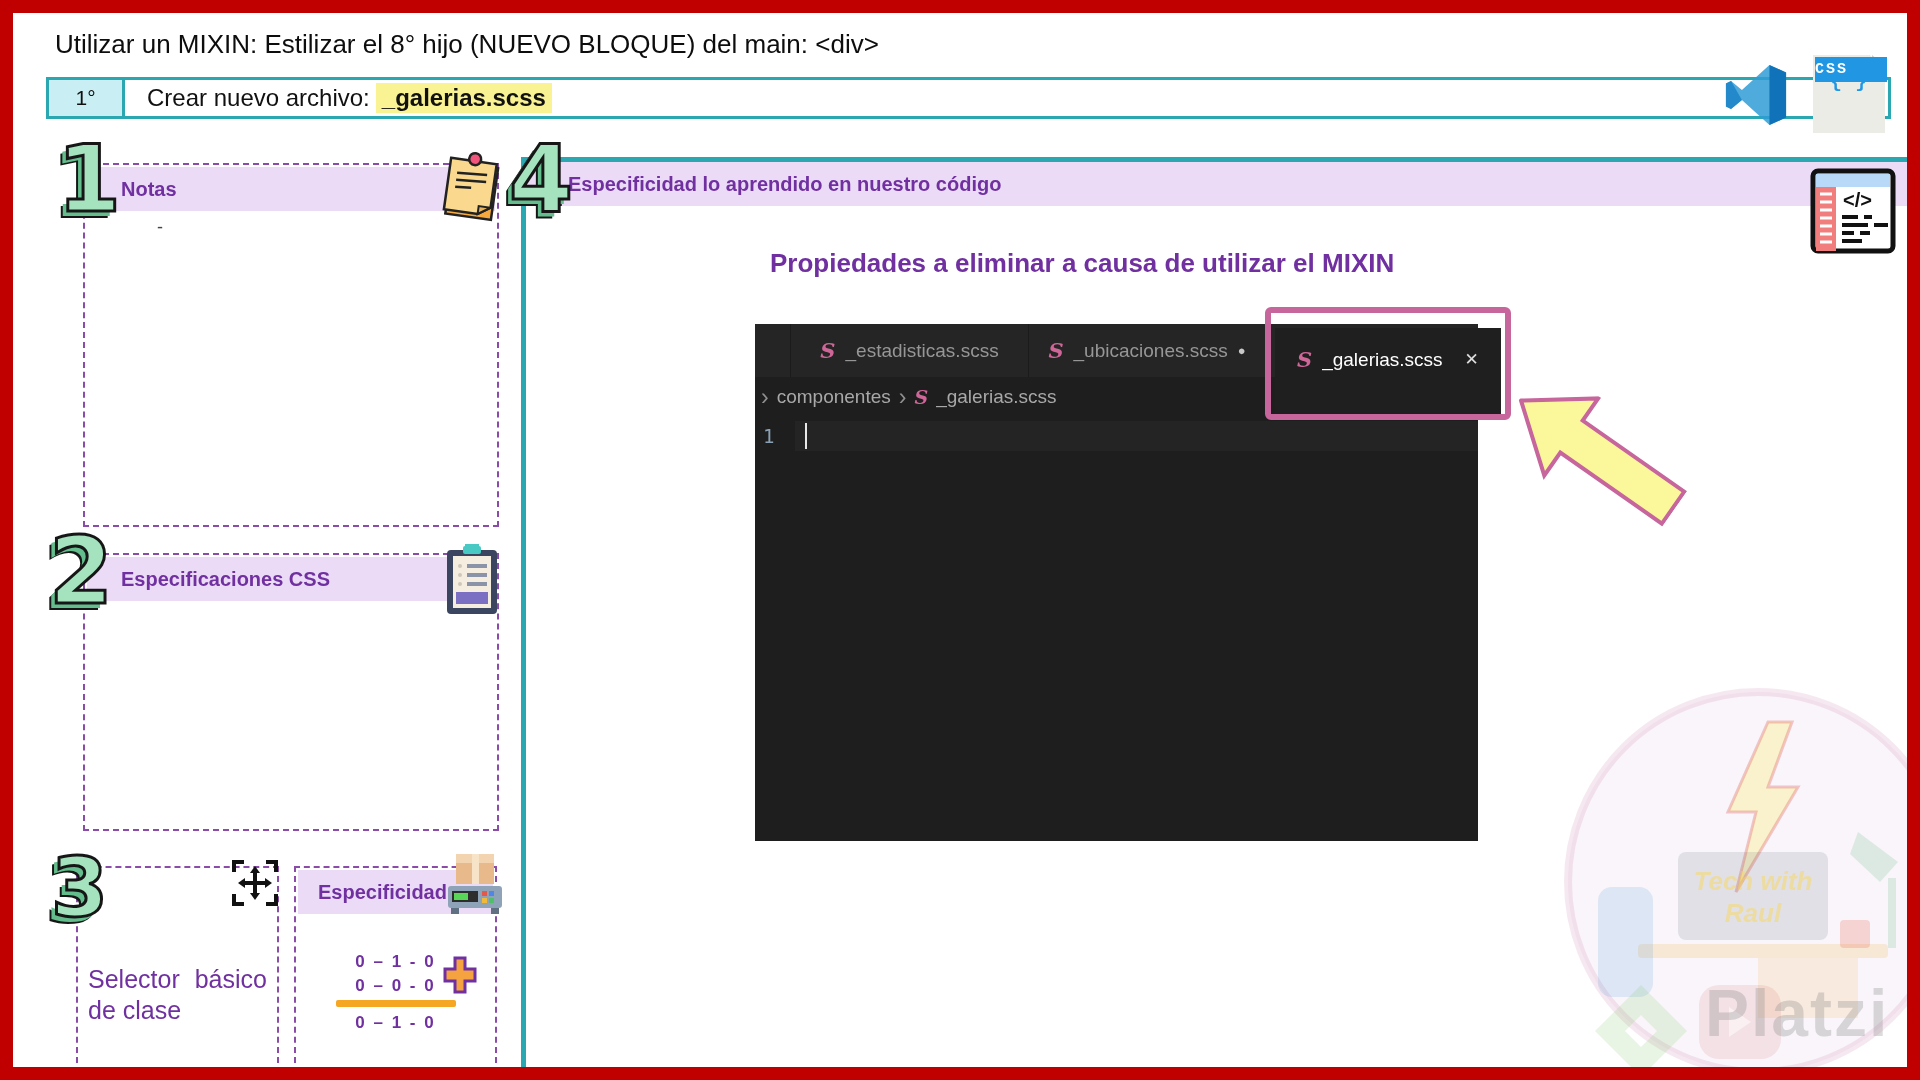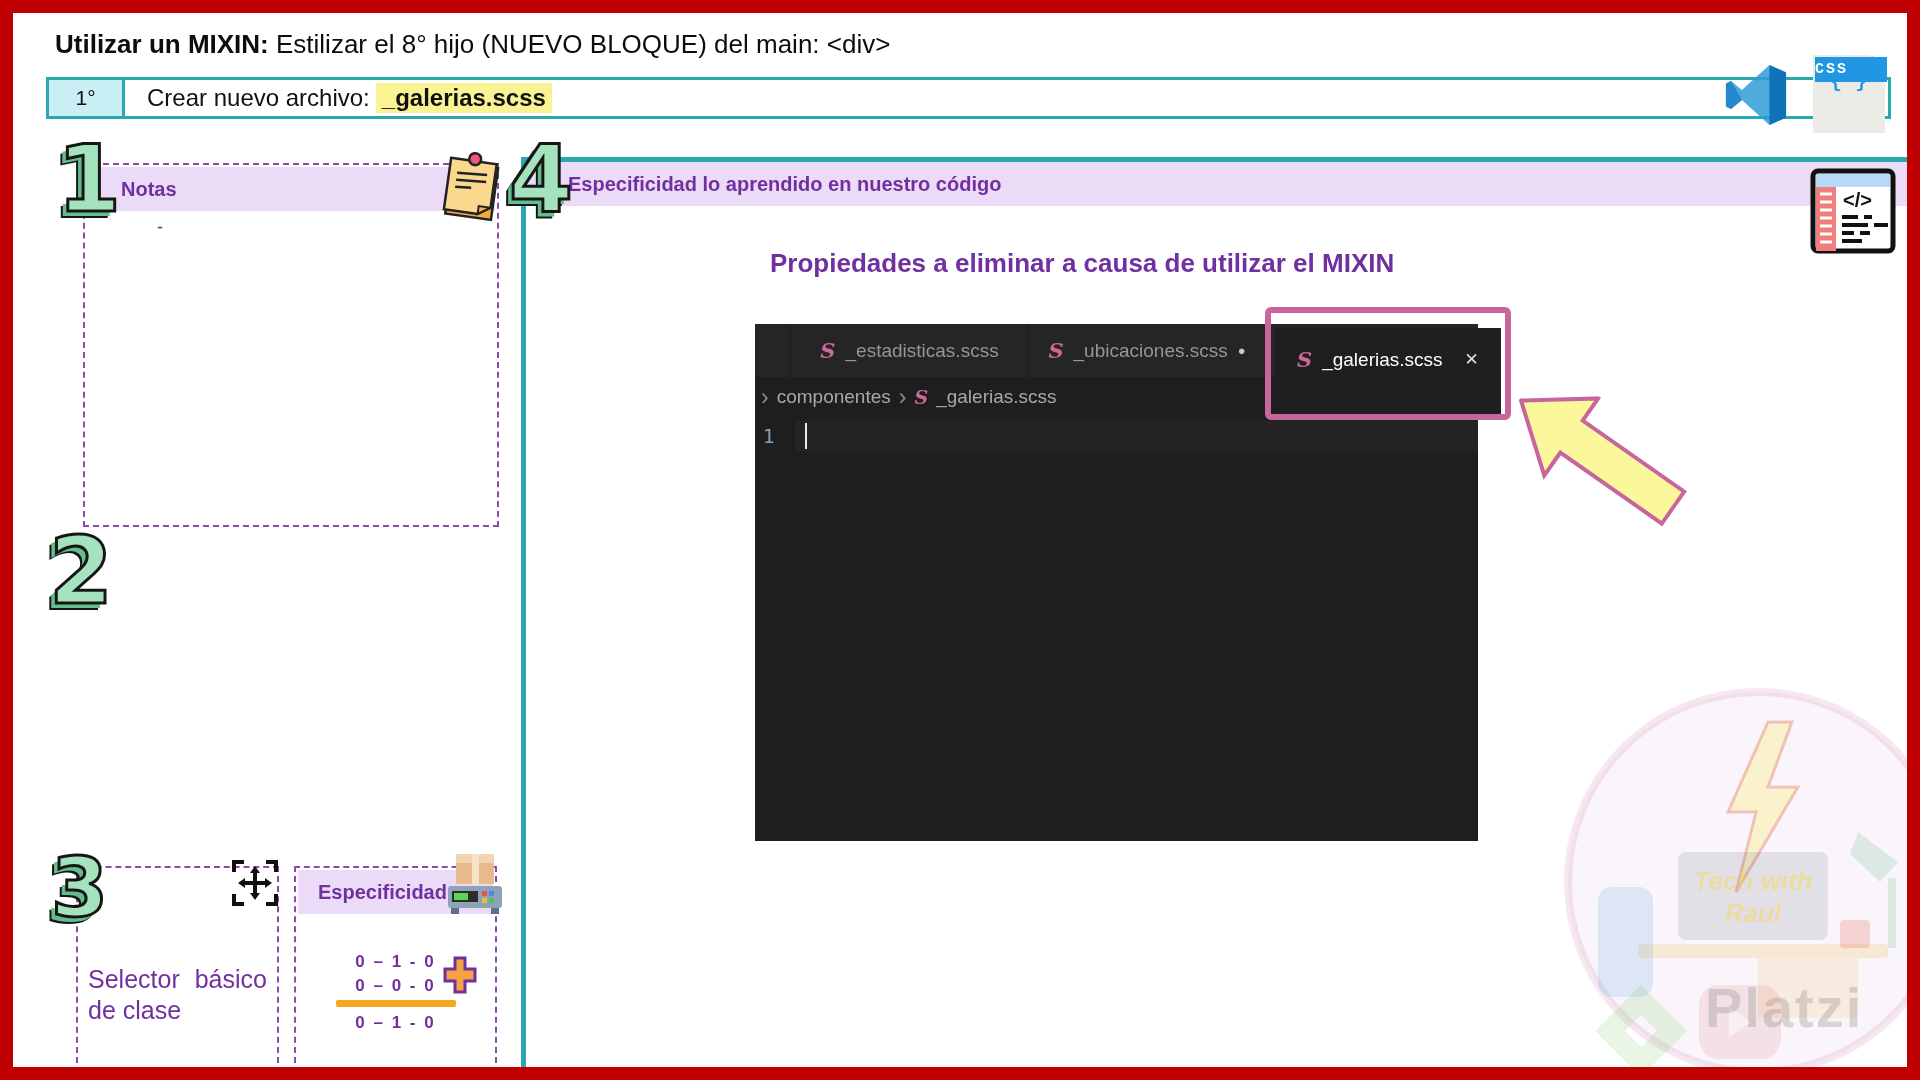--- a/index.html
+++ b/index.html
@@ -3,21 +3,21 @@
 <meta charset="utf-8">
 <style>
   * { margin:0; padding:0; box-sizing:border-box; }
   html,body { width:1920px; height:1080px; background:#fff; font-family:"Liberation Sans", sans-serif; }
   #page {
     position:relative; width:1920px; height:1080px;
     border:13px solid #C00000; background:#fff; overflow:hidden;
   }
   
   .main-title { position:absolute; left:42px; top:16px; font-size:26px; color:#0d0d0d; }
-  .main-title b { font-weight:bold; }
+  .main-title b { font-weight:normal; }
   
   .step-bar {
     position:absolute; left:33px; top:64px; width:1845px; height:42px;
     border:3px solid #2BA7B1; display:flex; align-items:stretch; background:#fff;
   }
   .step-cell {
     width:76px; background:#C9EFF4; border-right:3px solid #2BA7B1;
     display:flex; align-items:center; justify-content:center; font-size:21px; color:#111;
   }
   .step-text { display:flex; align-items:center; padding-left:22px; font-size:24px; color:#111; }
@@ -94,21 +94,21 @@
   .active-tab { position:absolute; left:749px; top:166px; width:226px; height:91px; background:#1F1F1F;
     display:flex; align-items:center; gap:10px; padding:0 0 28px 22px; z-index:3; }
   .active-tab .tab-label { color:#fff; font-size:19px; }
   .active-tab .close-x { color:#DDD; font-size:17px; margin-left:12px; }
   .pink-rect { position:absolute; left:739px; top:145px; width:246px; height:113px;
     border:6px solid #C7659D; border-radius:6px; z-index:4; }
   .arrow-wrap { position:absolute; left:985px; top:212px; width:190px; height:100px;
     transform:rotate(35deg); transform-origin:40px 50px; z-index:4; }
   
   .wm-circle { position:absolute; left:1032px; top:520px; width:400px; height:400px; }
-  .platzi { position:absolute; left:1692px; top:962px; font-size:56px; font-weight:bold;
+  .platzi { position:absolute; left:1692px; top:962px; font-size:66px; font-weight:bold;
     color:rgba(135,135,135,.30); letter-spacing:2px; z-index:7; }
   .platzi-diamond { position:absolute; left:1578px; top:968px; width:100px; height:100px; z-index:7; }
   .yt-blob { position:absolute; left:1686px; top:972px; width:82px; height:74px; border-radius:20px;
     background:rgba(210,50,50,.10); z-index:6; }
   .yt-blob:after { content:""; position:absolute; left:30px; top:22px;
     border-left:22px solid rgba(255,255,255,.5); border-top:15px solid transparent; border-bottom:15px solid transparent; }
 </style>
 </head>
 <body>
 
@@ -151,20 +151,38 @@
         <line x1="14" y1="24" x2="44" y2="22" stroke="#222" stroke-width="2.5"></line>
         <line x1="14" y1="31" x2="44" y2="29" stroke="#222" stroke-width="2.5"></line>
         <line x1="14" y1="38" x2="30" y2="37" stroke="#222" stroke-width="2.5"></line>
         <circle cx="30" cy="8" r="6" fill="#F2557C" stroke="#222" stroke-width="2.5"></circle>
       </g>
     </svg>
     <div class="notes-dash">-</div>
   </div>
   <div class="num3d" style="left:44px; top:126px;">1</div>
 
+  <div class="nbox" id="s2">
+    <div class="band">
+      <span class="label">Especificaciones CSS</span>
+    </div>
+    <svg class="clipboard-icon" viewBox="0 0 58 76">
+      <path d="M22 2h14v12H22z" fill="#49C9C4"></path>
+      <rect x="4" y="8" width="50" height="64" rx="4" fill="#3B4560"></rect>
+      <rect x="10" y="14" width="38" height="52" fill="#F4EDE0"></rect>
+      <rect x="20" y="4" width="18" height="8" rx="2" fill="#49C9C4"></rect>
+      <circle cx="17" cy="24" r="2" fill="#cfc8ba"></circle>
+        <rect x="24" y="22" width="20" height="4" fill="#8A93A8"></rect>
+      <circle cx="17" cy="33" r="2" fill="#cfc8ba"></circle>
+        <rect x="24" y="31" width="20" height="4" fill="#8A93A8"></rect>
+      <circle cx="17" cy="42" r="2" fill="#cfc8ba"></circle>
+        <rect x="24" y="40" width="20" height="4" fill="#8A93A8"></rect>
+      <rect x="13" y="50" width="32" height="12" fill="#7B6FC4"></rect>
+    </svg>
+  </div>
   <div class="num3d" style="left:36px; top:518px;">2</div>
 
   <div class="nbox" id="s3L">
     <svg class="move-icon" viewBox="0 0 50 50">
       <g stroke="#111" stroke-width="4" fill="none">
         <path d="M4 14V4h10M36 4h10v10M46 36v10H36M14 46H4V36"></path>
       </g>
       <g fill="#111">
         <path d="M25 8l5 7H20z"></path>
           <path d="M25 42l-5-7h10z"></path>

